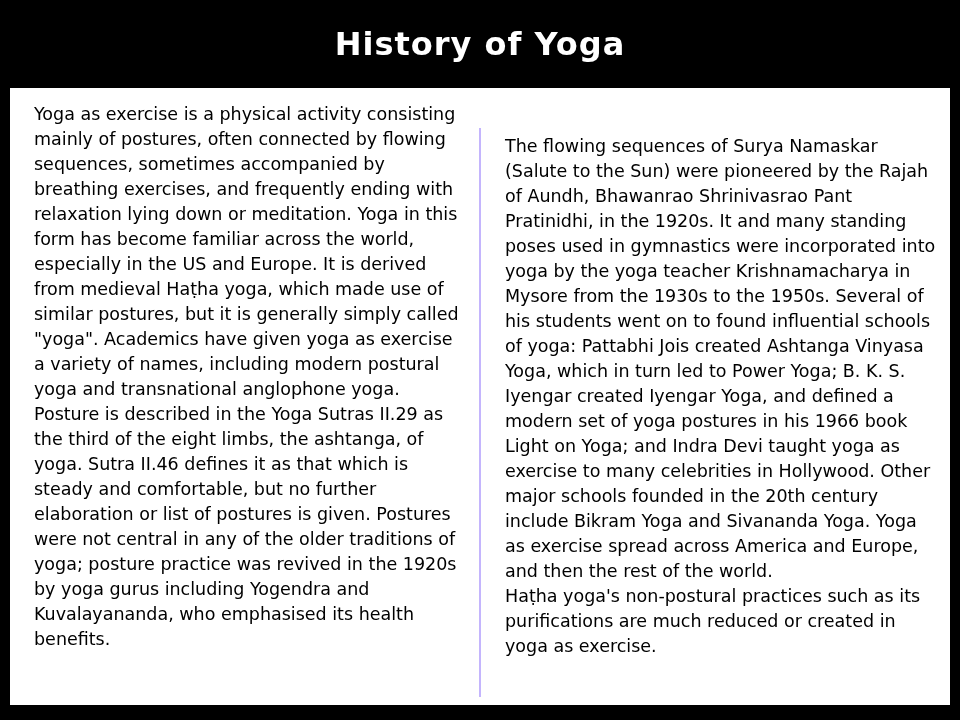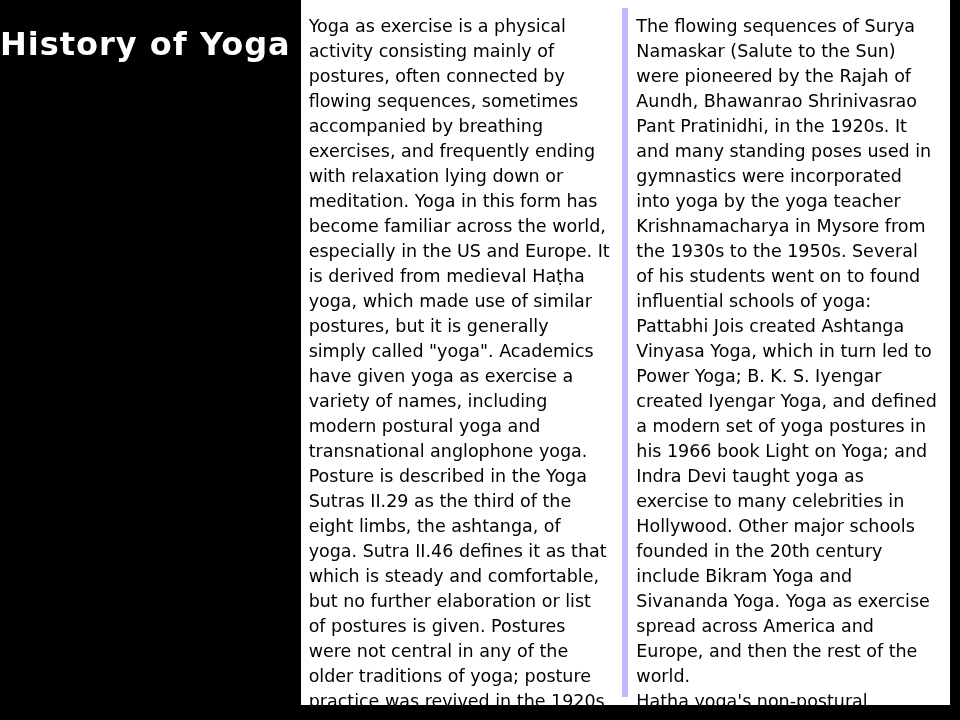--- a/index.html
+++ b/index.html
@@ -11,20 +11,21 @@
     height: 720px;
     background: #000000;
     font-family: "DejaVu Sans", "Liberation Sans", sans-serif;
     overflow: hidden;
     position: relative;
   }
   .slide {
     width: 960px;
     height: 720px;
     display: flex;
+    flex-direction: column;
   }
   .header {
     height: 88px;
     background: #000000;
     color: #ffffff;
     display: flex;
     align-items: center;
     justify-content: center;
     flex: 0 0 auto;
   }
@@ -46,28 +47,29 @@
     color: #000000;
     flex: 1;
     display: flex;
     flex-direction: row;
     padding: 8px 0;
     min-height: 0;
     overflow: hidden;
   }
   .column {
     flex: 1 1 50%;
-    padding: 6px 12px 0 8px;
+    padding: 6px 12px 0 24px;
     font-size: 17.5px;
     line-height: 25px;
     letter-spacing: 0px;
     min-width: 0;
   }
   .column.right {
-    border-left: 6px solid #c4b5fd;
+    border-left: 2px solid #c4b5fd;
+    margin-top: 32px;
   }
   .column p {
     margin: 0;
   }
 </style>
 </head>
 <body>
 
 <div class="slide">
 

